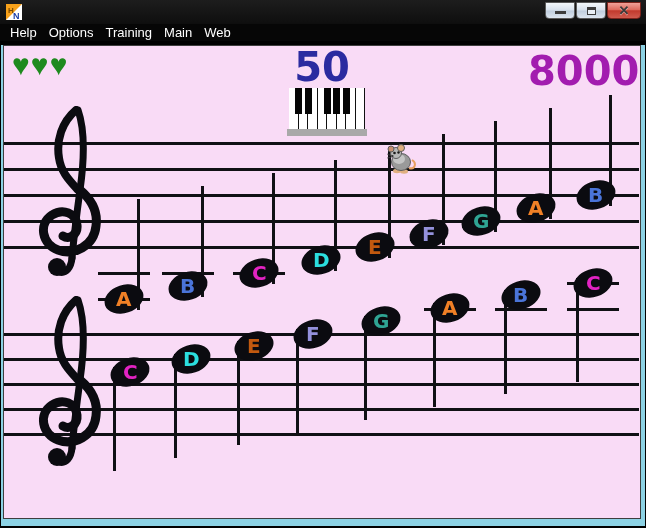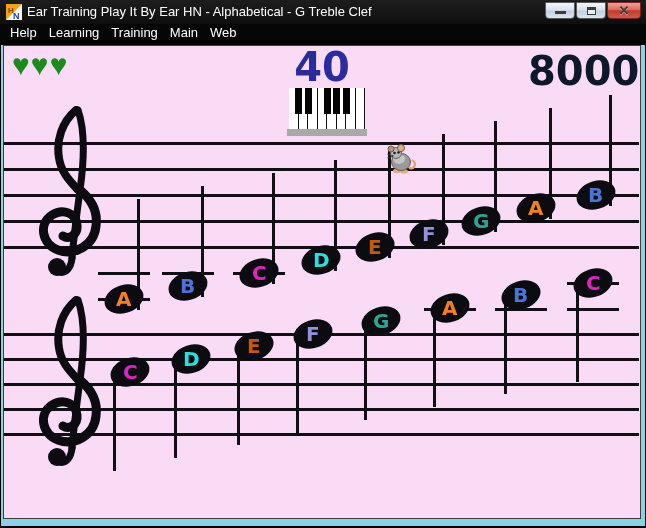--- a/index.html
+++ b/index.html
@@ -62,21 +62,21 @@
   }
   .clef{position:absolute;left:26px;width:84px;height:190px;}
   
   .hearts{position:absolute;left:12px;top:48px;font-size:30px;color:#1E8A1E;letter-spacing:1px;}
   .counter{
     position:absolute;left:278px;top:44px;width:88px;text-align:center;
     font-family:"DejaVu Sans", sans-serif;font-weight:bold;font-size:40px;color:#2B2BA0;
   }
   .score{
     position:absolute;left:528px;top:48px;width:100px;text-align:right;
-    font-family:"DejaVu Sans", sans-serif;font-weight:bold;font-size:40px;color:#0f172a;
+    font-family:"DejaVu Sans", sans-serif;font-weight:bold;font-size:40px;color:#a21caf;
   }
   
   .piano{position:absolute;left:287px;top:88px;width:80px;height:48px;}
   .piano .keys{position:absolute;left:2px;top:0;width:76px;height:41px;background:#fff;display:flex;}
   .piano .wkey{flex:1;border-right:1px solid #111;}
   .piano .wkey:last-child{border-right:none;}
   .piano .bkey{position:absolute;top:0;width:7px;height:26px;background:#050505;}
   .piano .rail{position:absolute;left:0;top:41px;width:80px;height:7px;background:#A9A9A9;}
   .mouse-sprite{position:absolute;left:386px;top:143px;width:31px;height:32px;}
 </style>
@@ -85,37 +85,36 @@
 
 <div class="window">
 
   <div class="titlebar">
     <svg class="app-icon" viewBox="0 0 16 16">
       <rect x="0" y="0" width="16" height="16" fill="#ffffff"></rect>
       <path d="M0 0 L16 0 L0 16 Z" fill="#F7A11A"></path>
       <text x="2" y="9" font-size="8" font-weight="bold" fill="#7a4a00" font-family="Liberation Sans, sans-serif">H</text>
       <text x="7" y="15" font-size="9" font-weight="bold" fill="#1B3FAA" font-family="Liberation Sans, sans-serif">N</text>
     </svg>
-    <span class="title-text">Ear Training Play It By Ear HN - Alphabetical - G Treble Clef</span>
     <div class="winbtns">
       <div class="winbtn">
           <div class="glyph-min"></div>
         </div>
       <div class="winbtn">
           <div class="glyph-max"></div>
         </div>
       <div class="winbtn close">
           <div class="glyph-close">✕</div>
         </div>
     </div>
   </div>
 
   <div class="menubar">
     <span class="menu-item">Help</span>
-    <span class="menu-item">Learning</span>
+    <span class="menu-item">Options</span>
     <span class="menu-item">Training</span>
     <span class="menu-item">Main</span>
     <span class="menu-item">Web</span>
   </div>
 
   <div class="cyan-frame">
     <div class="client">
       <div id="stage">
 
         <div id="notation-layer">
@@ -220,21 +219,21 @@
           <g fill="none" stroke="#0b0b10" stroke-linecap="round">
             <path d="M50 4 C 36 16, 30 34, 33 52 C 35 66, 43 74, 52 84" stroke-width="8"></path>
             <path d="M52 4 C 59 24, 58 56, 54 84 C 51 106, 48 130, 46 152" stroke-width="7"></path>
             <path d="M54 84 C 66 94, 72 106, 70 120 C 68 140, 48 150, 32 144 C 16 138, 12 118, 26 109 C 37 102, 50 107, 51 119 C 52 129, 43 134, 37 130" stroke-width="9"></path>
             <path d="M46 152 C 45 162, 40 168, 33 166" stroke-width="7"></path>
           </g>
           <circle cx="31" cy="161" r="9" fill="#0b0b10"></circle>
         </svg>
 
         <div class="hearts"><span>♥</span><span>♥</span><span>♥</span></div>
-        <div class="counter">40</div>
+        <div class="counter">50</div>
         <div class="score">8000</div>
 
         <div class="piano">
           <div class="keys">
             <div class="wkey"></div>
               <div class="wkey"></div>
               <div class="wkey"></div>
               <div class="wkey"></div>
             <div class="wkey"></div>
               <div class="wkey"></div>

